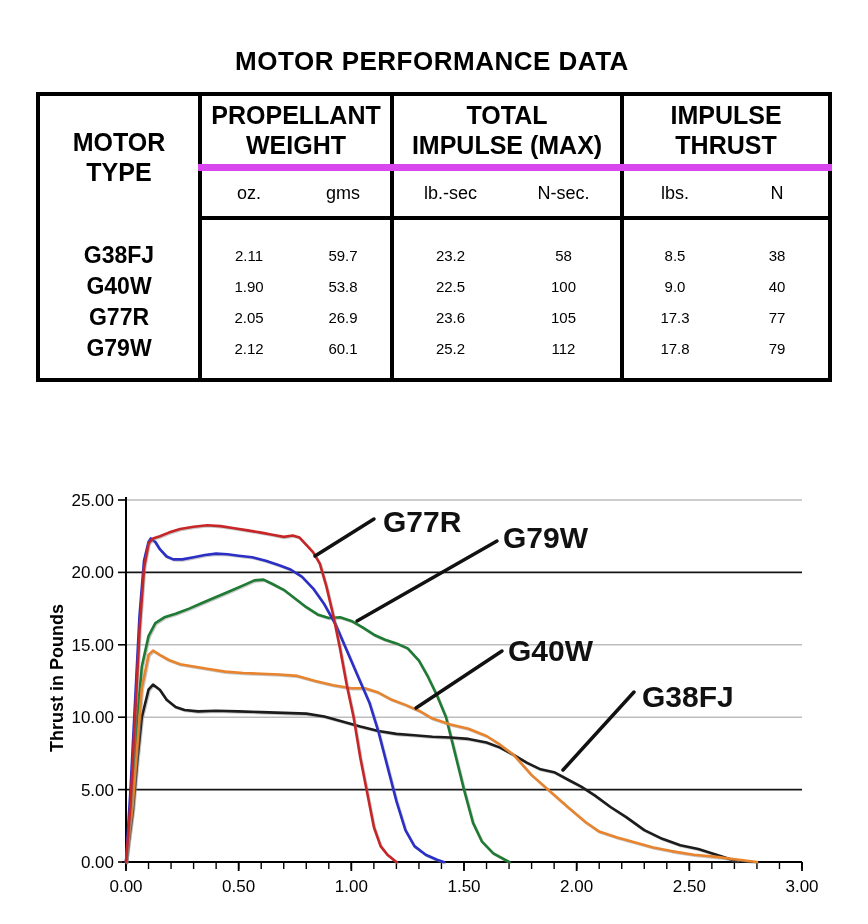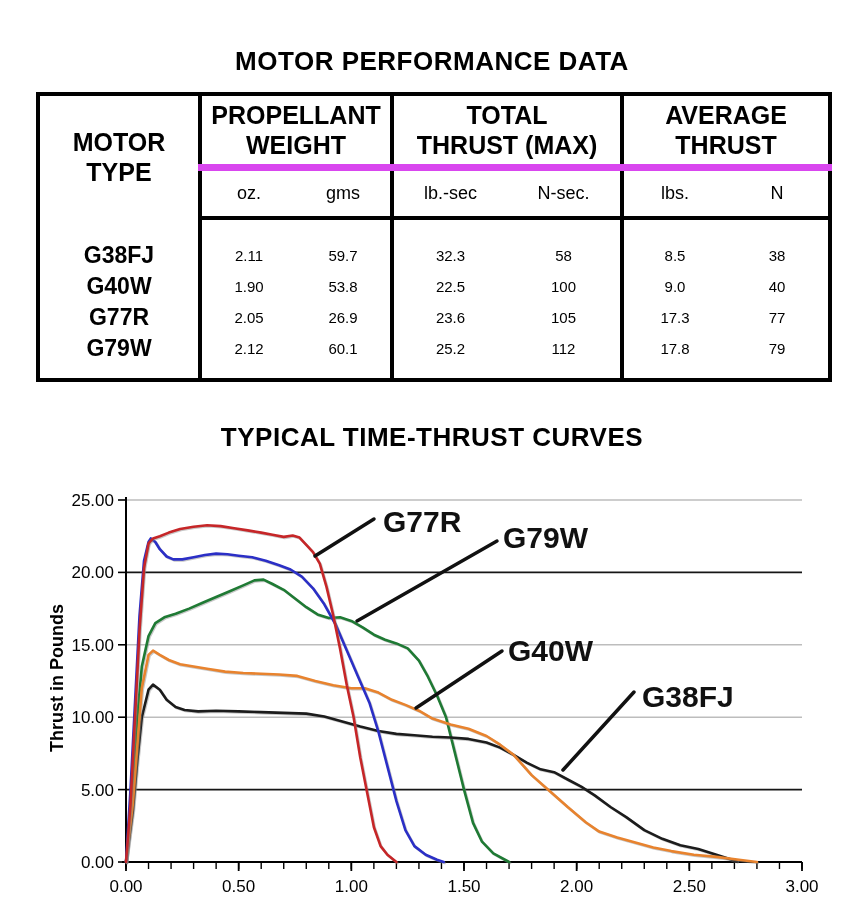--- a/index.html
+++ b/index.html
@@ -52,24 +52,24 @@
         <td class="hdr" rowspan="2" style="height:122px">
           <span class="hline">MOTOR</span>
           <span class="hline">TYPE</span>
         </td>
         <td class="hdr hdr-u gl" colspan="2">
           <span class="hline">PROPELLANT</span>
           <span class="hline">WEIGHT</span>
         </td>
         <td class="hdr hdr-u gl" colspan="2">
           <span class="hline">TOTAL</span>
-          <span class="hline">THRUST (MAX)</span>
+          <span class="hline">IMPULSE (MAX)</span>
         </td>
         <td class="hdr hdr-u gl" colspan="2">
-          <span class="hline">AVERAGE</span>
+          <span class="hline">IMPULSE</span>
           <span class="hline">THRUST</span>
         </td>
       </tr>
       <tr class="divider" style="height:50px">
         <td class="sub gl">oz.</td>
         <td class="sub">gms</td>
         <td class="sub gl">lb.-sec</td>
         <td class="sub">N-sec.</td>
         <td class="sub gl">lbs.</td>
         <td class="sub">N</td>
@@ -80,21 +80,21 @@
           <td></td>
         <td class="gl"></td>
           <td></td>
         <td class="gl"></td>
           <td></td>
       </tr>
       <tr style="height:31px">
         <td class="motor">G38FJ</td>
         <td class="num gl">2.11</td>
         <td class="num">59.7</td>
-        <td class="num gl">32.3</td>
+        <td class="num gl">23.2</td>
         <td class="num">58</td>
         <td class="num gl">8.5</td>
         <td class="num">38</td>
       </tr>
       <tr style="height:31px">
         <td class="motor">G40W</td>
         <td class="num gl">1.90</td>
         <td class="num">53.8</td>
         <td class="num gl">22.5</td>
         <td class="num">100</td>
@@ -124,21 +124,20 @@
           <td class="gl"></td>
           <td></td>
         <td class="gl"></td>
           <td></td>
         <td class="gl"></td>
           <td></td>
       </tr>
     </tbody>
   </table>
 
-  <div class="chart-title">TYPICAL TIME-THRUST CURVES</div>
 
   <div class="ylabel">Thrust in Pounds</div>
 
   <svg id="chart" width="868" height="924" viewBox="0 0 868 924" xmlns="http://www.w3.org/2000/svg">
       <line x1="126" y1="480" x2="802" y2="480" stroke="#bdbdbd" stroke-width="1.5"></line>
       <line x1="126" y1="624.8" x2="802" y2="624.8" stroke="#bdbdbd" stroke-width="1.5"></line>
       <line x1="126" y1="697.2" x2="802" y2="697.2" stroke="#bdbdbd" stroke-width="1.5"></line>
       <line x1="126" y1="552.4" x2="802" y2="552.4" stroke="#161616" stroke-width="1.8"></line>
       <line x1="126" y1="769.6" x2="802" y2="769.6" stroke="#161616" stroke-width="1.8"></line>
       <line x1="126" y1="477" x2="126" y2="847" stroke="#000000" stroke-width="2"></line>

